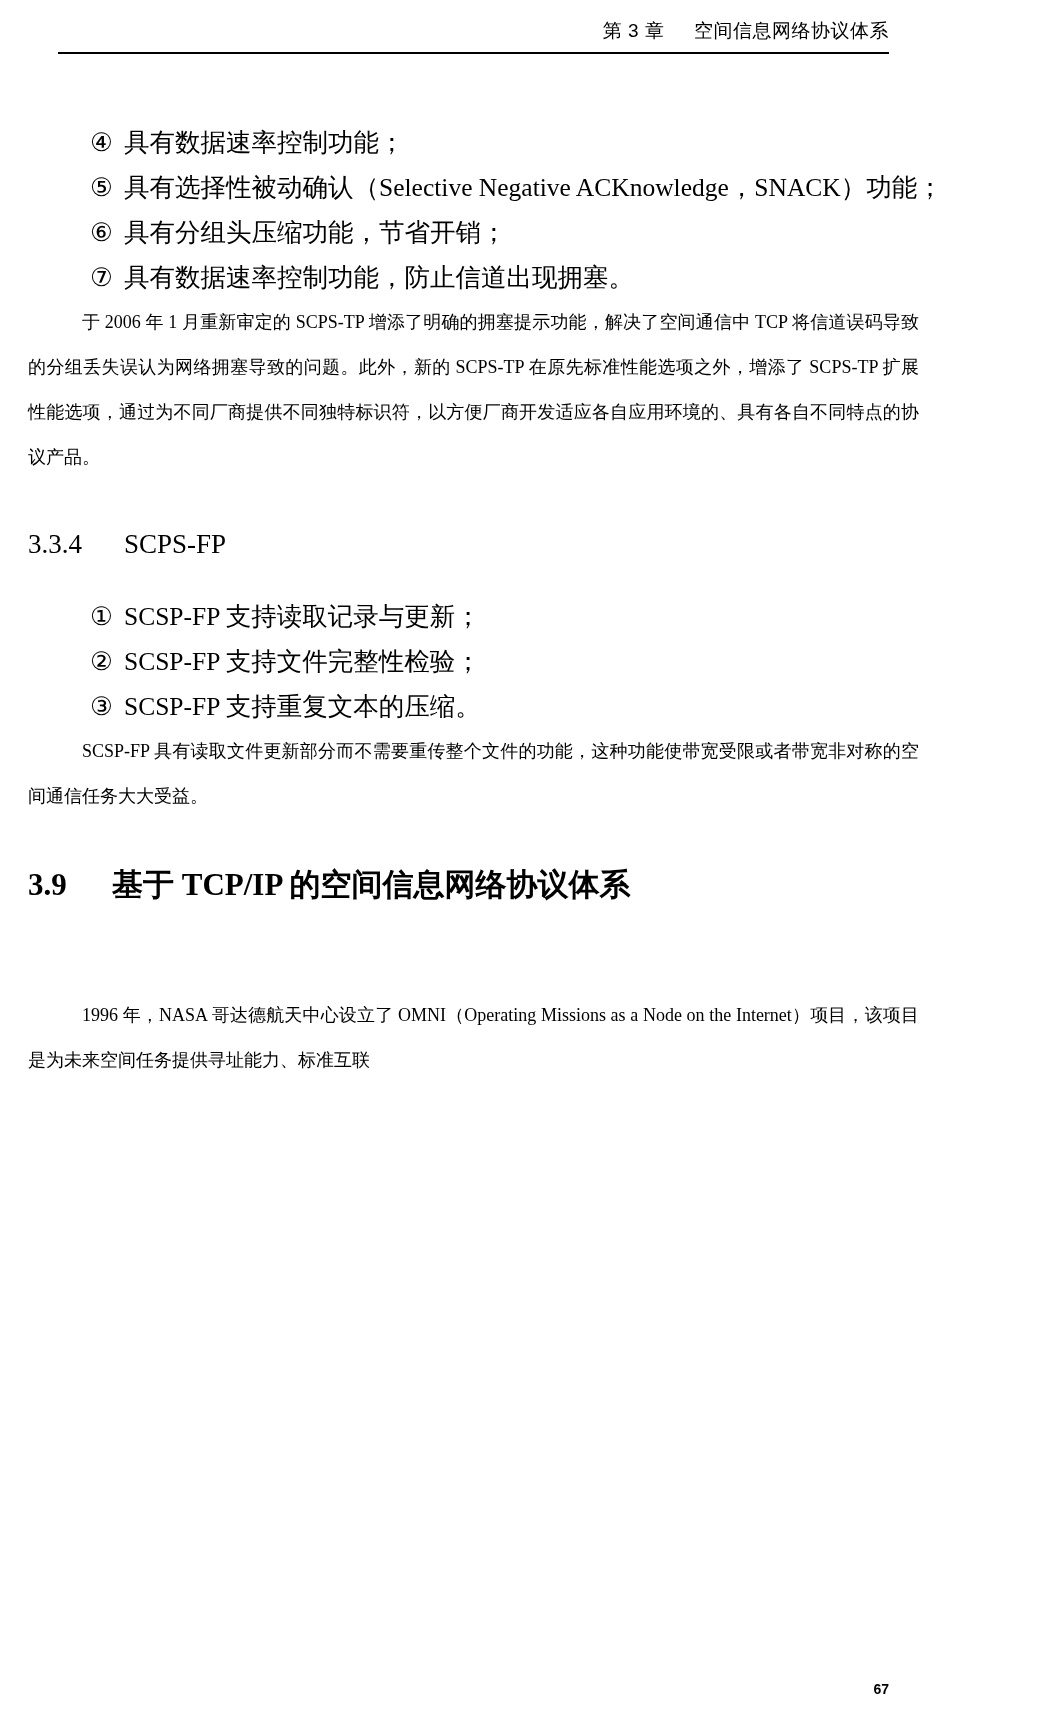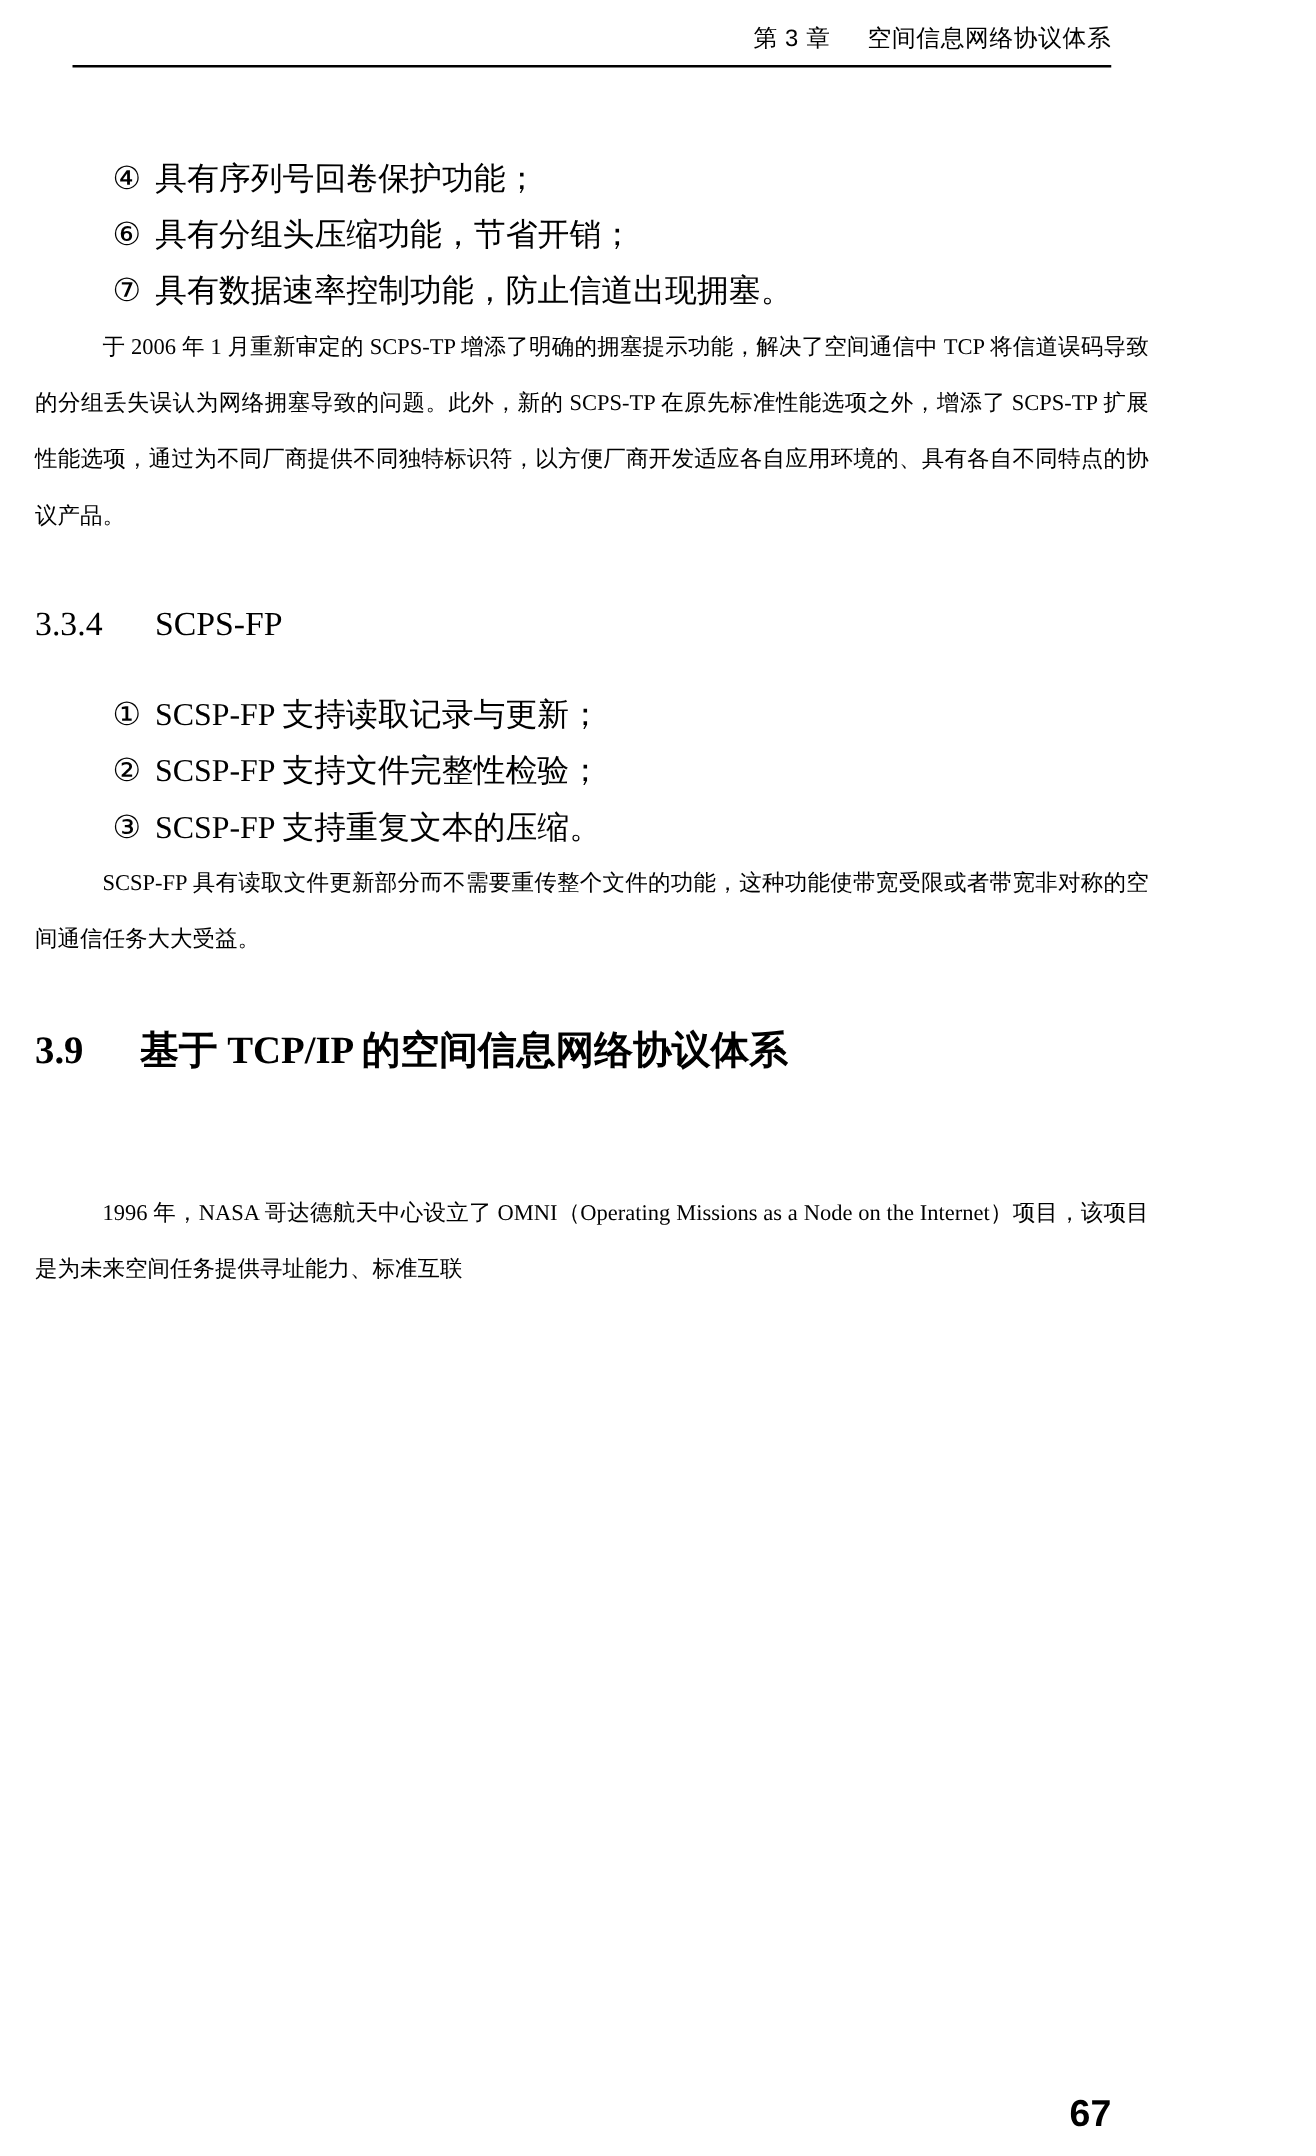--- a/index.html
+++ b/index.html
@@ -87,43 +87,46 @@
   }
   .h2 .num {
     display: inline-block;
     width: 84px;
   }
   .spacer-md { height: 30px; }
   .spacer-lg { height: 44px; }
   .spacer-xl { height: 56px; }
   .pagenum {
     position: absolute;
-    bottom: 16px;
+    bottom: 28px;
     right: 58px;
     font-family: "Liberation Sans", "DejaVu Sans", sans-serif;
-    font-size: 30px;
+    font-size: 14px;
     font-weight: bold;
   }
 </style>
 </head>
 <body>
 
 <div class="page">
 
   <div class="header">
     <span>第 3 章</span>
     <span class="ch-sep"></span>
     <span>空间信息网络协议体系</span>
   </div>
   <div class="header-rule"></div>
 
   <div class="content">
 
     <div class="listline">
-      <span class="marker">④</span><span>具有序列号回卷保护功能；</span>
+      <span class="marker">④</span><span>具有数据速率控制功能；</span>
+    </div>
+    <div class="listline">
+      <span class="marker">⑤</span><span>具有选择性被动确认（Selective Negative ACKnowledge，SNACK）功能；</span>
     </div>
     <div class="listline">
       <span class="marker">⑥</span><span>具有分组头压缩功能，节省开销；</span>
     </div>
     <div class="listline">
       <span class="marker">⑦</span><span>具有数据速率控制功能，防止信道出现拥塞。</span>
     </div>
 
     <p class="indent2">于 2006 年 1 月重新审定的 SCPS-TP 增添了明确的拥塞提示功能，解决了空间通信中 TCP 将信道误码导致的分组丢失误认为网络拥塞导致的问题。此外，新的 SCPS-TP 在原先标准性能选项之外，增添了 SCPS-TP 扩展性能选项，通过为不同厂商提供不同独特标识符，以方便厂商开发适应各自应用环境的、具有各自不同特点的协议产品。</p>
 

